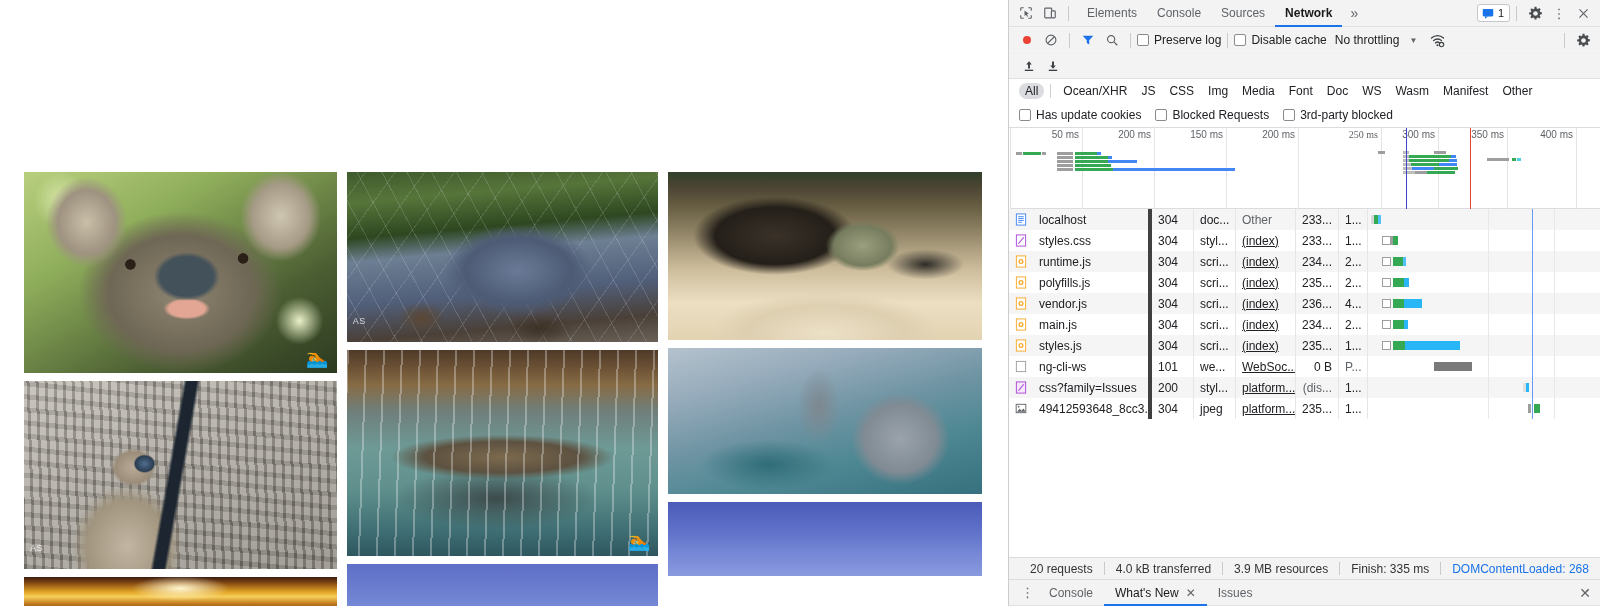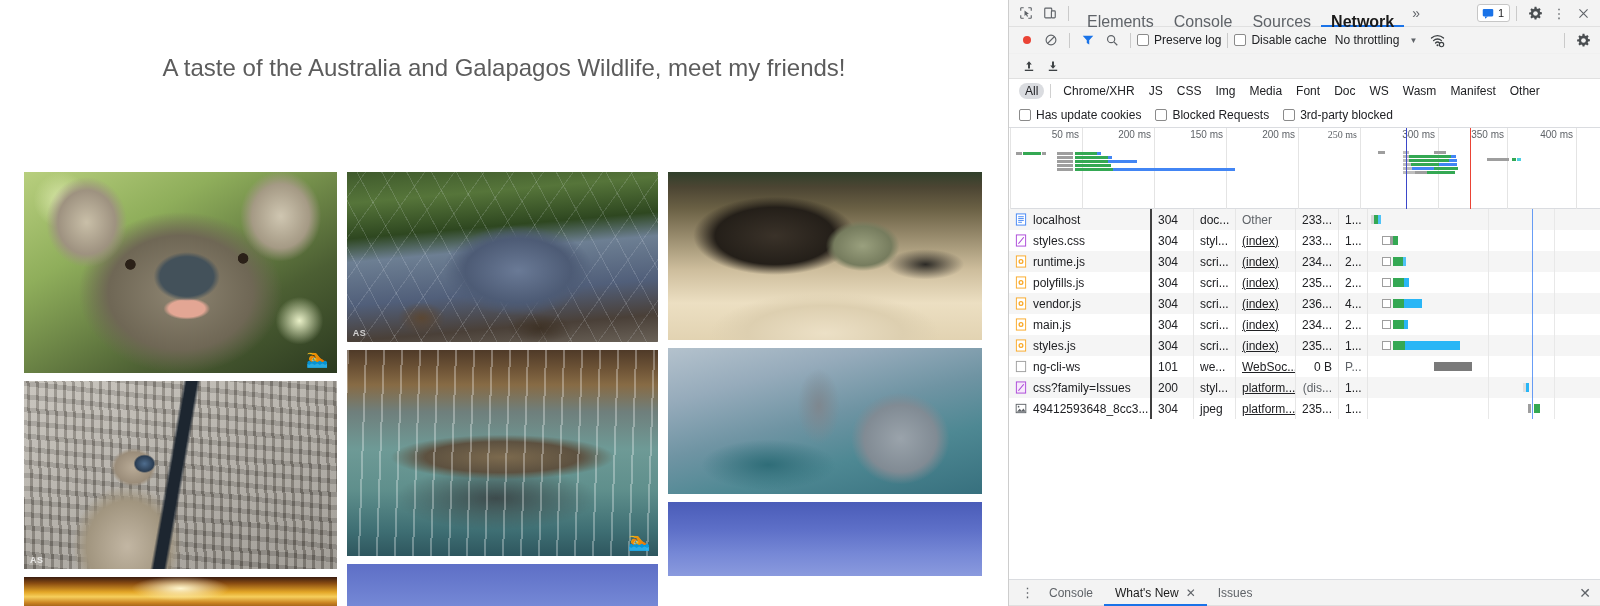--- a/index.html
+++ b/index.html
@@ -40,23 +40,23 @@
     width: 958px;
     display: flex;
     gap: 10px;
   }
   .gcol { display: flex; flex-direction: column; gap: 8px; }
   .gcol.c1 { width: 313px; }
   .gcol.c2 { width: 312px; margin-top: 0; }
   .gcol.c3 { width: 314px; }
   .ph { width: 100%; position: relative; overflow: hidden; background:#ddd; }
   .ph .wm {
-    position: absolute; left: 6px; bottom: 4px;
+    position: absolute; left: 6px; bottom: 16px;
     color: rgba(255,255,255,.75); font-size: 9px;
-    font-family: "Liberation Sans", sans-serif; letter-spacing: .5px; font-weight: bold;
+    font-family: "Liberation Sans", sans-serif; letter-spacing: .5px;
   }
   .ph .swim {
     position: absolute; right: 8px; bottom: 6px;
     color: rgba(255,255,255,.9); font-size: 18px; line-height: 1;
   }
 
   
   .im-koala {
     height: 201px;
     background:
@@ -160,22 +160,22 @@
   }
   .icon-btn {
     width: 24px; height: 22px;
     display: flex; align-items: center; justify-content: center;
     border-radius: 3px; cursor: pointer;
   }
   .icon-btn svg { display:block; }
   .vsep { width: 1px; height: 15px; background: #cacaca; margin: 0 6px; }
   .tabs { display: flex; align-items: center; height: 27px; margin-left: 2px; }
   .tab {
-    padding: 8px 10px; height: 27px; line-height: 27px;
-    font-size: 16px; color: #5f6368; cursor: pointer; white-space: nowrap;
+    padding: 0 10px; height: 27px; line-height: 27px;
+    font-size: 12px; color: #5f6368; cursor: pointer; white-space: nowrap;
   }
   .tab.active { color: #1a1a1a; font-weight: bold; box-shadow: inset 0 -2px 0 #1a73e8; }
   .tab.more { font-size: 14px; color:#5f6368; padding: 0 8px; }
   .hdr-right { margin-left: auto; display: flex; align-items: center; padding-right: 5px; }
   .msg-badge {
     display: flex; align-items: center; gap: 4px;
     border: 1px solid #c6c6c6; border-radius: 3px;
     padding: 1px 5px 1px 4px; height: 18px; background:#fff;
     font-size: 11px; color: #202124;
   }
@@ -235,21 +235,21 @@
   }
   .c-name { width: 143px; }
   .c-status { width: 42px; }
   .c-type { width: 42px; }
   .c-init { width: 60px; }
   .c-size { width: 43px; justify-content:flex-end; }
   .c-time { width: 29px; }
   .c-wf { flex:1; border-right:none; position:relative; }
   .trow { border-bottom: none; color:#202124; }
   .trow.odd { background:#f5f5f5; }
-  .trow .c-name { gap:6px; border-right:2px solid #404040; }
+  .trow .c-name { gap:12px; border-right:4px solid #404040; }
   .rowicon { width:12px; height:13px; flex:none; display:block; }
   .link { color:#202124; text-decoration: underline; }
   .muted { color:#5f6368; }
   .sortarrow { margin-left:auto; color:#5f6368; font-size:10px; }
 
   .wf-cell { position:absolute; inset:0; }
   .wf-grid { position:absolute; top:0; bottom:0; width:1px; background:#e8e8e8; }
   .wfbar { position:absolute; top:6px; height:9px; }
   .wf-blue-line { position:absolute; top:0; bottom:0; width:1px; background:#4285f4; opacity:.8;}
 
@@ -271,21 +271,20 @@
   .drawer-close { margin-left:auto; padding-right:9px; font-size:14px; color:#5f6368; cursor:pointer;}
   .drawer-body { padding: 9px 13px; font-size:12.5px; color:#202124; background:#fff;}
   .kebab { font-size:13px; color:#5f6368; letter-spacing:0; line-height:1; padding:0 4px; cursor:pointer;}
 </style>
 </head>
 <body>
 
 <div class="screen">
 
   <div class="page">
-    <h2 class="page-subtitle">A taste of the Australia and Galapagos Wildlife, meet my friends!</h2>
 
     <div class="gallery">
 
       <div class="gcol c1">
         <div class="ph im-koala">
           <span class="swim">🏊</span>
         </div>
         <div class="ph im-bird">
           <span class="wm">AS</span>
         </div>
@@ -427,21 +426,21 @@
             <path d="M8 11l3.2-3.6H9.1V2.8H6.9v4.6H4.8z" fill="#3c4043"></path>
             <rect x="3.2" y="12.2" width="9.6" height="1.5" fill="#3c4043"></rect>
           </svg>
       </div>
     </div>
 
 
     <div class="dt-row dt-typebar">
       <div class="type-chip active">All</div>
       <div class="chipsep"></div>
-      <div class="type-chip">Chrome/XHR</div>
+      <div class="type-chip">Ocean/XHR</div>
       <div class="type-chip">JS</div>
       <div class="type-chip">CSS</div>
       <div class="type-chip">Img</div>
       <div class="type-chip">Media</div>
       <div class="type-chip">Font</div>
       <div class="type-chip">Doc</div>
       <div class="type-chip">WS</div>
       <div class="type-chip">Wasm</div>
       <div class="type-chip">Manifest</div>
       <div class="type-chip">Other</div>
@@ -469,21 +468,21 @@
         </div>
       <div class="ov-tick" style="left:144px;">
           <span>200 ms</span>
         </div>
       <div class="ov-tick" style="left:216px;">
           <span>150 ms</span>
         </div>
       <div class="ov-tick" style="left:288px;">
           <span>200 ms</span>
         </div>
-      <div class="ov-tick" style="left:350px;font-family:Liberation Serif, serif;">
+      <div class="ov-tick" style="left:371px;font-family:Liberation Serif, serif;">
           <span>250 ms</span>
         </div>
       <div class="ov-tick" style="left:428px;">
           <span>300 ms</span>
         </div>
       <div class="ov-tick" style="left:497px;">
           <span>350 ms</span>
         </div>
       <div class="ov-tick" style="left:566px;">
           <span>400 ms</span>
@@ -802,20 +801,31 @@
             <div class="wf-grid" style="left:120px"></div>
               <div class="wf-grid" style="left:186px"></div>
             <div class="wfbar" style="left:160px;width:3px;background:#9e9e9e"></div>
             <div class="wfbar" style="left:166px;width:6px;background:#34a853"></div>
             <div class="wf-blue-line" style="left:164px"></div>
           </div>
         </div>
       </div>
     </div>
 
+    <div class="statusbar">
+      <span class="sb-item">20 requests</span>
+      <span class="sb-sep"></span>
+      <span class="sb-item">4.0 kB transferred</span>
+      <span class="sb-sep"></span>
+      <span class="sb-item">3.9 MB resources</span>
+      <span class="sb-sep"></span>
+      <span class="sb-item">Finish: 335 ms</span>
+      <span class="sb-sep"></span>
+      <span class="sb-item sb-link">DOMContentLoaded: 268</span>
+    </div>
 
     <div class="drawer">
       <div class="drawer-tabs">
         <span class="kebab">⋮</span>
         <div class="dtab">Console</div>
         <div class="dtab active">
           <span>What's New</span>
           <span class="x">✕</span>
         </div>
         <div class="dtab">Issues</div>

